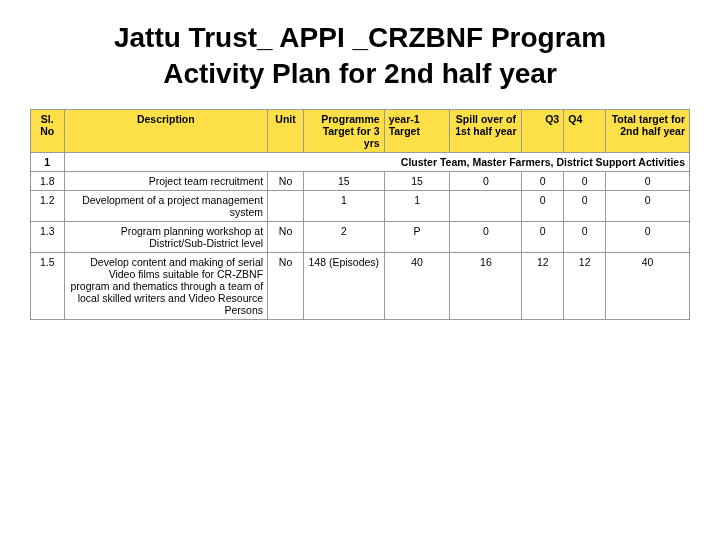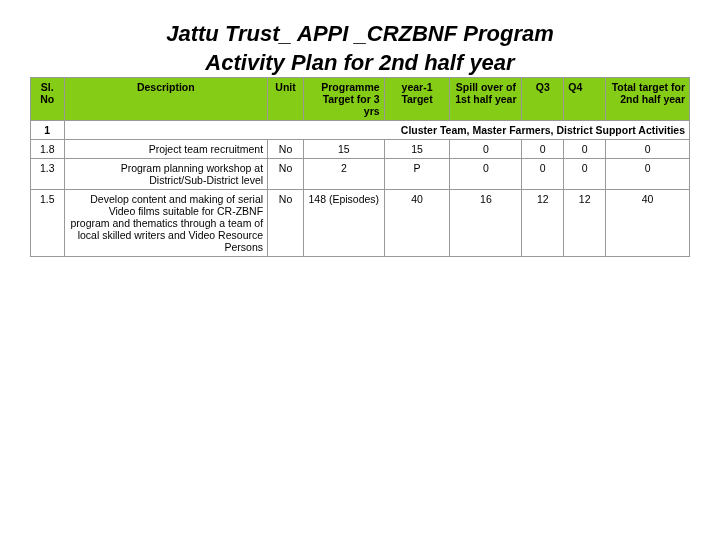--- a/index.html
+++ b/index.html
@@ -6,57 +6,57 @@
     body {
       font-family: Arial, sans-serif;
       background: #fff;
       width: 720px;
       min-height: 540px;
       padding: 20px 30px;
       font-size: 11px;
     }
     .page-title {
       text-align: center;
-      font-size: 22px;
+      font-size: 28px;
       font-weight: bold;
       line-height: 1.3;
+      margin-bottom: 16px;
       color: #000;
-      font-style: italic;
     }
     table {
       width: 100%;
       border-collapse: collapse;
       font-size: 10.5px;
     }
     th, td {
       border: 1px solid #999;
       padding: 3px 4px;
       vertical-align: top;
       text-align: right;
     }
     th {
-      background: #84cc16;
+      background: #fde047;
       font-weight: bold;
       text-align: center;
     }
     td.center { text-align: center; }
     .row-header {
       font-weight: bold;
       background: #fff;
     }
     .red-text {
       color: #c00000;
     }
     .sl-col { width: 28px; text-align: center; }
     .desc-col { width: 170px; }
     .unit-col { width: 30px; text-align: center; }
     .prog-col { width: 65px; text-align: right; }
-    .target-col { width: 55px; text-align: center; }
+    .target-col { width: 55px; text-align: left; }
     .spill-col { width: 60px; text-align: center; }
-    .q3-col { width: 35px; text-align: center; }
+    .q3-col { width: 35px; text-align: right; }
     .q4-col { width: 35px; text-align: left; }
     .total-col { width: 70px; text-align: right; }
   </style>
 </head>
 <body>
 
 <div class="page-title">
   <span>Jattu Trust_ APPI _CRZBNF Program</span><br>
   <span>Activity Plan for 2nd half year</span>
 </div>
@@ -85,20 +85,31 @@
         <td class="desc-col">Project team recruitment</td>
         <td class="unit-col center">No</td>
         <td class="prog-col center">15</td>
         <td class="target-col center">15</td>
         <td class="spill-col center">0</td>
         <td class="q3-col center">0</td>
         <td class="q4-col center">0</td>
         <td class="total-col center">0</td>
       </tr>
       <tr>
+        <td class="sl-col center">1.2</td>
+        <td class="desc-col">Development of a project management system</td>
+        <td class="unit-col center"></td>
+        <td class="prog-col center">1</td>
+        <td class="target-col center">1</td>
+        <td class="spill-col center"></td>
+        <td class="q3-col center">0</td>
+        <td class="q4-col center">0</td>
+        <td class="total-col center">0</td>
+      </tr>
+      <tr>
         <td class="sl-col center">1.3</td>
         <td class="desc-col">Program planning workshop at District/Sub-District level</td>
         <td class="unit-col center">No</td>
         <td class="prog-col center">2</td>
         <td class="target-col center">P</td>
         <td class="spill-col center">0</td>
         <td class="q3-col center">0</td>
         <td class="q4-col center">0</td>
         <td class="total-col center">0</td>
       </tr>

